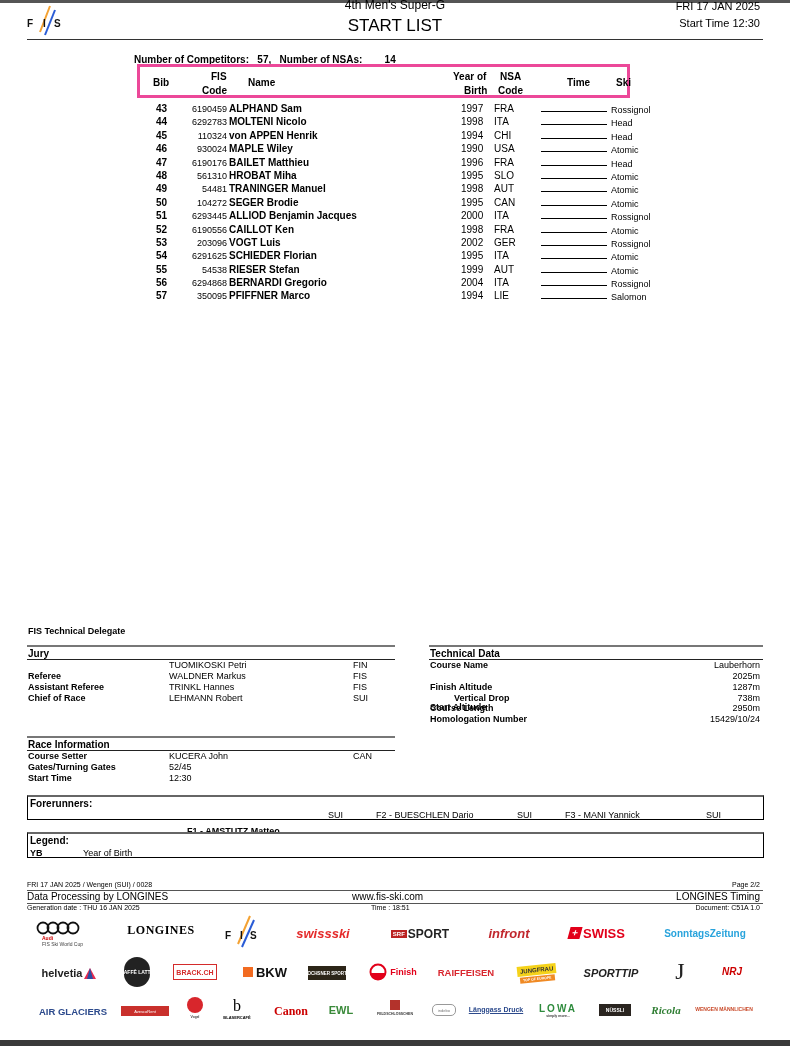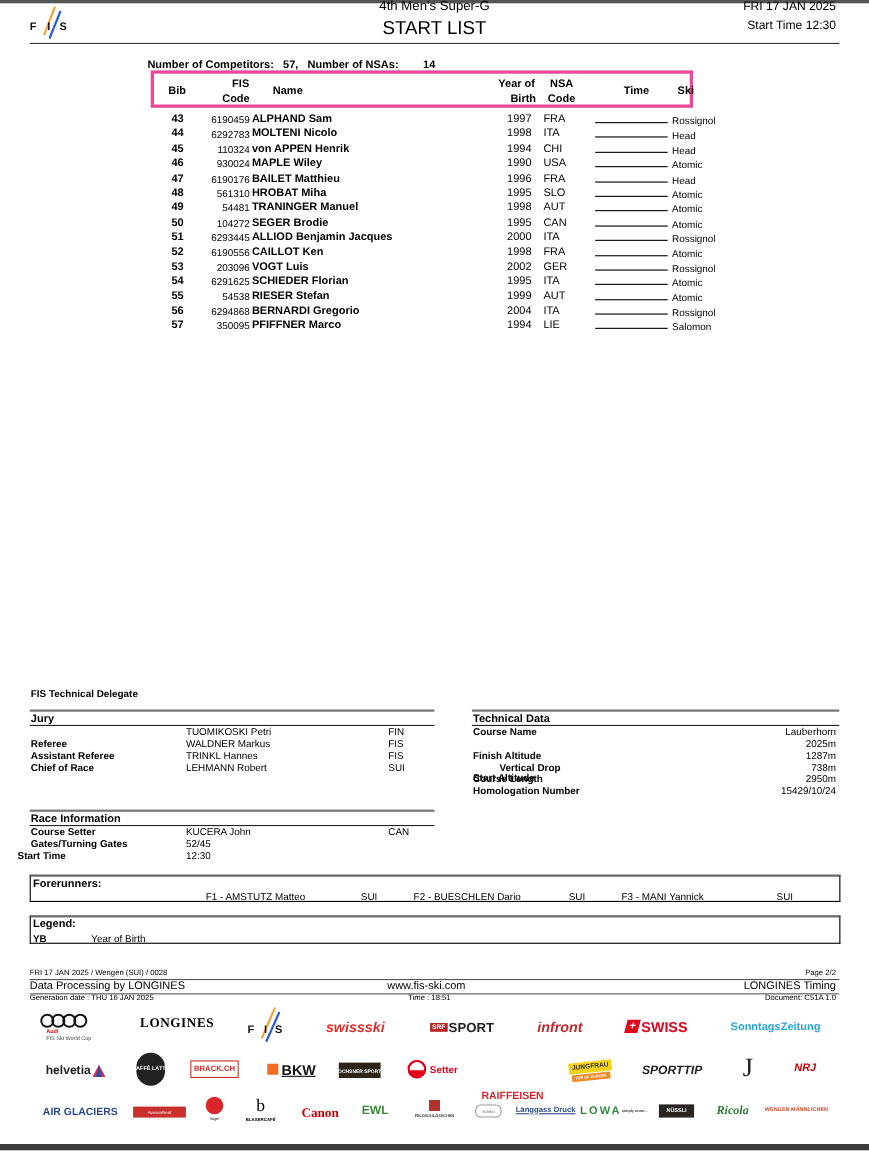--- a/index.html
+++ b/index.html
@@ -255,26 +255,26 @@
 <div class="kv r" style="right:30px; top:714px;">15429/10/24</div>
 
 <div class="hr2" style="left:27px; top:736px; width:368px;"></div>
 <div class="sec-title" style="left:28px; top:739px;">Race Information</div>
 <div class="hr" style="left:27px; top:750px; width:368px;"></div>
 <div class="kv b" style="left:28px; top:751px;">Course Setter</div>
 <div class="kv" style="left:169px; top:751px;">KUCERA John</div>
 <div class="kv" style="left:353px; top:751px;">CAN</div>
 <div class="kv b" style="left:28px; top:762px;">Gates/Turning Gates</div>
 <div class="kv" style="left:169px; top:762px;">52/45</div>
-<div class="kv b" style="left:16px; top:773px;text-align:right;">Start Time</div>
+<div class="kv b" style="left:28px; top:773px;text-align:right;">Start Time</div>
 <div class="kv" style="left:169px; top:773px;">12:30</div>
 
 <div class="box" style="left:27px; top:795px; width:737px; height:25px;">
   <div class="sec-title" style="left:2px; top:1px;">Forerunners:</div>
-  <div class="kv" style="left:159px; top:13px;">F1 - AMSTUTZ Matteo</div>
+  <div class="kv" style="left:159px; top:29px;font-weight:bold;">F1 - AMSTUTZ Matteo</div>
   <div class="kv" style="left:300px; top:13px;">SUI</div>
   <div class="kv" style="left:348px; top:13px;">F2 - BUESCHLEN Dario</div>
   <div class="kv" style="left:489px; top:13px;">SUI</div>
   <div class="kv" style="left:537px; top:13px;">F3 - MANI Yannick</div>
   <div class="kv" style="left:678px; top:13px;">SUI</div>
 </div>
 
 <div class="box" style="left:27px; top:832px; width:737px; height:26px;">
   <div class="sec-title" style="left:2px; top:1px;">Legend:</div>
   <div class="kv b" style="left:2px; top:14px;">YB</div>
@@ -326,33 +326,33 @@
 
 <div class="logo" style="left:38px; top:965px; width:62px; height:16px; font-size:11px; color:#222;">
   <span>helvetia</span>
   <svg width="12" height="11" viewBox="0 0 12 11" style="margin-left:2px;">
       <polygon points="6,0 12,11 0,11" fill="#e52b50"></polygon>
       <polygon points="6,0 9,11 3,11" fill="#2a4da3"></polygon>
     </svg>
 </div>
 <div class="logo" style="left:124px; top:957px; width:26px; height:30px; background:#222; border-radius:13px; color:#fff; font-size:5px; text-align:center;">CAFFÈ LATTE</div>
 <div class="logo" style="left:173px; top:964px; width:44px; height:16px; border:1.5px solid #d42b2b; color:#d42b2b; font-size:7px;">BRACK.CH</div>
-<div class="logo" style="left:240px; top:963px; width:50px; height:18px; font-size:13px; color:#111;text-decoration:underline;">
+<div class="logo" style="left:240px; top:963px; width:50px; height:18px; font-size:13px; color:#111;">
   <span style="display:inline-block; width:10px; height:10px; background:#f26b21; margin-right:3px;"></span>
     <span>BKW</span>
 </div>
 <div class="logo" style="left:308px; top:966px; width:38px; height:14px; background:#2c2518; color:#fff; font-size:4.5px; line-height:5px; text-align:center;">OCHSNER SPORT</div>
 <div class="logo" style="left:365px; top:962px; width:56px; height:20px; color:#e2001a; font-size:9px;">
   <svg width="18" height="18" viewBox="0 0 18 18" style="margin-right:3px;">
       <circle cx="9" cy="9" r="7.5" fill="none" stroke="#e2001a" stroke-width="2"></circle>
       <path d="M2 10 A7 7 0 0 0 16 10 Z" fill="#e2001a"></path>
     </svg>
-  <span>Setter</span>
-</div>
-<div class="logo" style="left:436px; top:965px; width:60px; height:14px; color:#d9262e; font-size:9.5px;margin-top:24px;">RAIFFEISEN</div>
+  <span>Finish</span>
+</div>
+<div class="logo" style="left:436px; top:965px; width:60px; height:14px; color:#d9262e; font-size:9.5px;">RAIFFEISEN</div>
 <div class="logo" style="left:516px; top:958px; width:42px; height:30px; flex-direction:column;">
   <span style="background:#f5d21a; color:#333; font-size:6px; padding:2px 3px; transform:rotate(-6deg);">JUNGFRAU</span>
   <span style="background:#f08a24; color:#fff; font-size:3.5px; padding:1px 3px; margin-top:1px; transform:rotate(-6deg);">TOP OF EUROPE</span>
 </div>
 <div class="logo" style="left:580px; top:965px; width:62px; height:16px; color:#222; font-size:11px; font-style:italic;">SPORTTIP</div>
 <div class="logo" style="left:670px; top:955px; width:20px; height:32px; font-family:'Liberation Serif', serif; font-size:24px; font-weight:normal; color:#222;">J</div>
 <div class="logo" style="left:722px; top:958px; width:20px; height:26px; color:#c00; font-size:10px; font-style:italic;">NRJ</div>
 
 <div class="logo" style="left:40px; top:1004px; width:66px; height:14px; color:#2c4a8c; font-size:9.5px;">AIR GLACIERS</div>
 <div class="logo" style="left:121px; top:1006px; width:48px; height:10px; background:#c9302c; color:#fff; font-size:4px; font-weight:normal;">AvescoRent</div>
@@ -365,21 +365,21 @@
   <span style="font-size:4px;">BLASERCAFÉ</span>
 </div>
 <div class="logo" style="left:268px; top:1003px; width:46px; height:16px; color:#cc0000; font-family:'Liberation Serif', serif; font-size:12px;">Canon</div>
 <div class="logo" style="left:326px; top:1002px; width:30px; height:16px; color:#3a8a3a; font-size:11px;">EWL</div>
 <div class="logo" style="left:372px; top:996px; width:46px; height:24px; flex-direction:column;">
   <span style="display:inline-block; width:10px; height:10px; background:#b3322b;"></span>
   <span style="font-size:3.5px; color:#333; margin-top:2px;">FELDSCHLÖSSCHEN</span>
 </div>
 <div class="logo" style="left:432px; top:1004px; width:24px; height:12px; border:1px solid #999; border-radius:5px; color:#777; font-size:4px; font-weight:normal;">indebo</div>
 <div class="logo" style="left:470px; top:1002px; width:52px; height:14px; color:#2c4a8c; font-size:7px; text-decoration:underline;">Länggass Druck</div>
-<div class="logo" style="left:534px; top:1001px; width:48px; height:18px; flex-direction:row;">
+<div class="logo" style="left:534px; top:1001px; width:48px; height:18px; flex-direction:column;">
   <span style="color:#2e8b3d; font-size:10px; letter-spacing:2px;">LOWA</span>
   <span style="font-size:3.5px; color:#333;">simply more...</span>
 </div>
 <div class="logo" style="left:599px; top:1004px; width:32px; height:12px; background:#2a2520; color:#fff; font-size:5px;">NÜSSLI</div>
 <div class="logo" style="left:646px; top:1002px; width:40px; height:16px; color:#2e7d32; font-family:'Liberation Serif', serif; font-style:italic; font-size:11px;">Ricola</div>
 <div class="logo" style="left:703px; top:1000px; width:42px; height:18px; color:#c94a2a; font-size:5px; text-align:center; line-height:6px;">WENGEN MÄNNLICHEN</div>
 
 <div class="bottom-bar"></div>
 
 </body></html>

